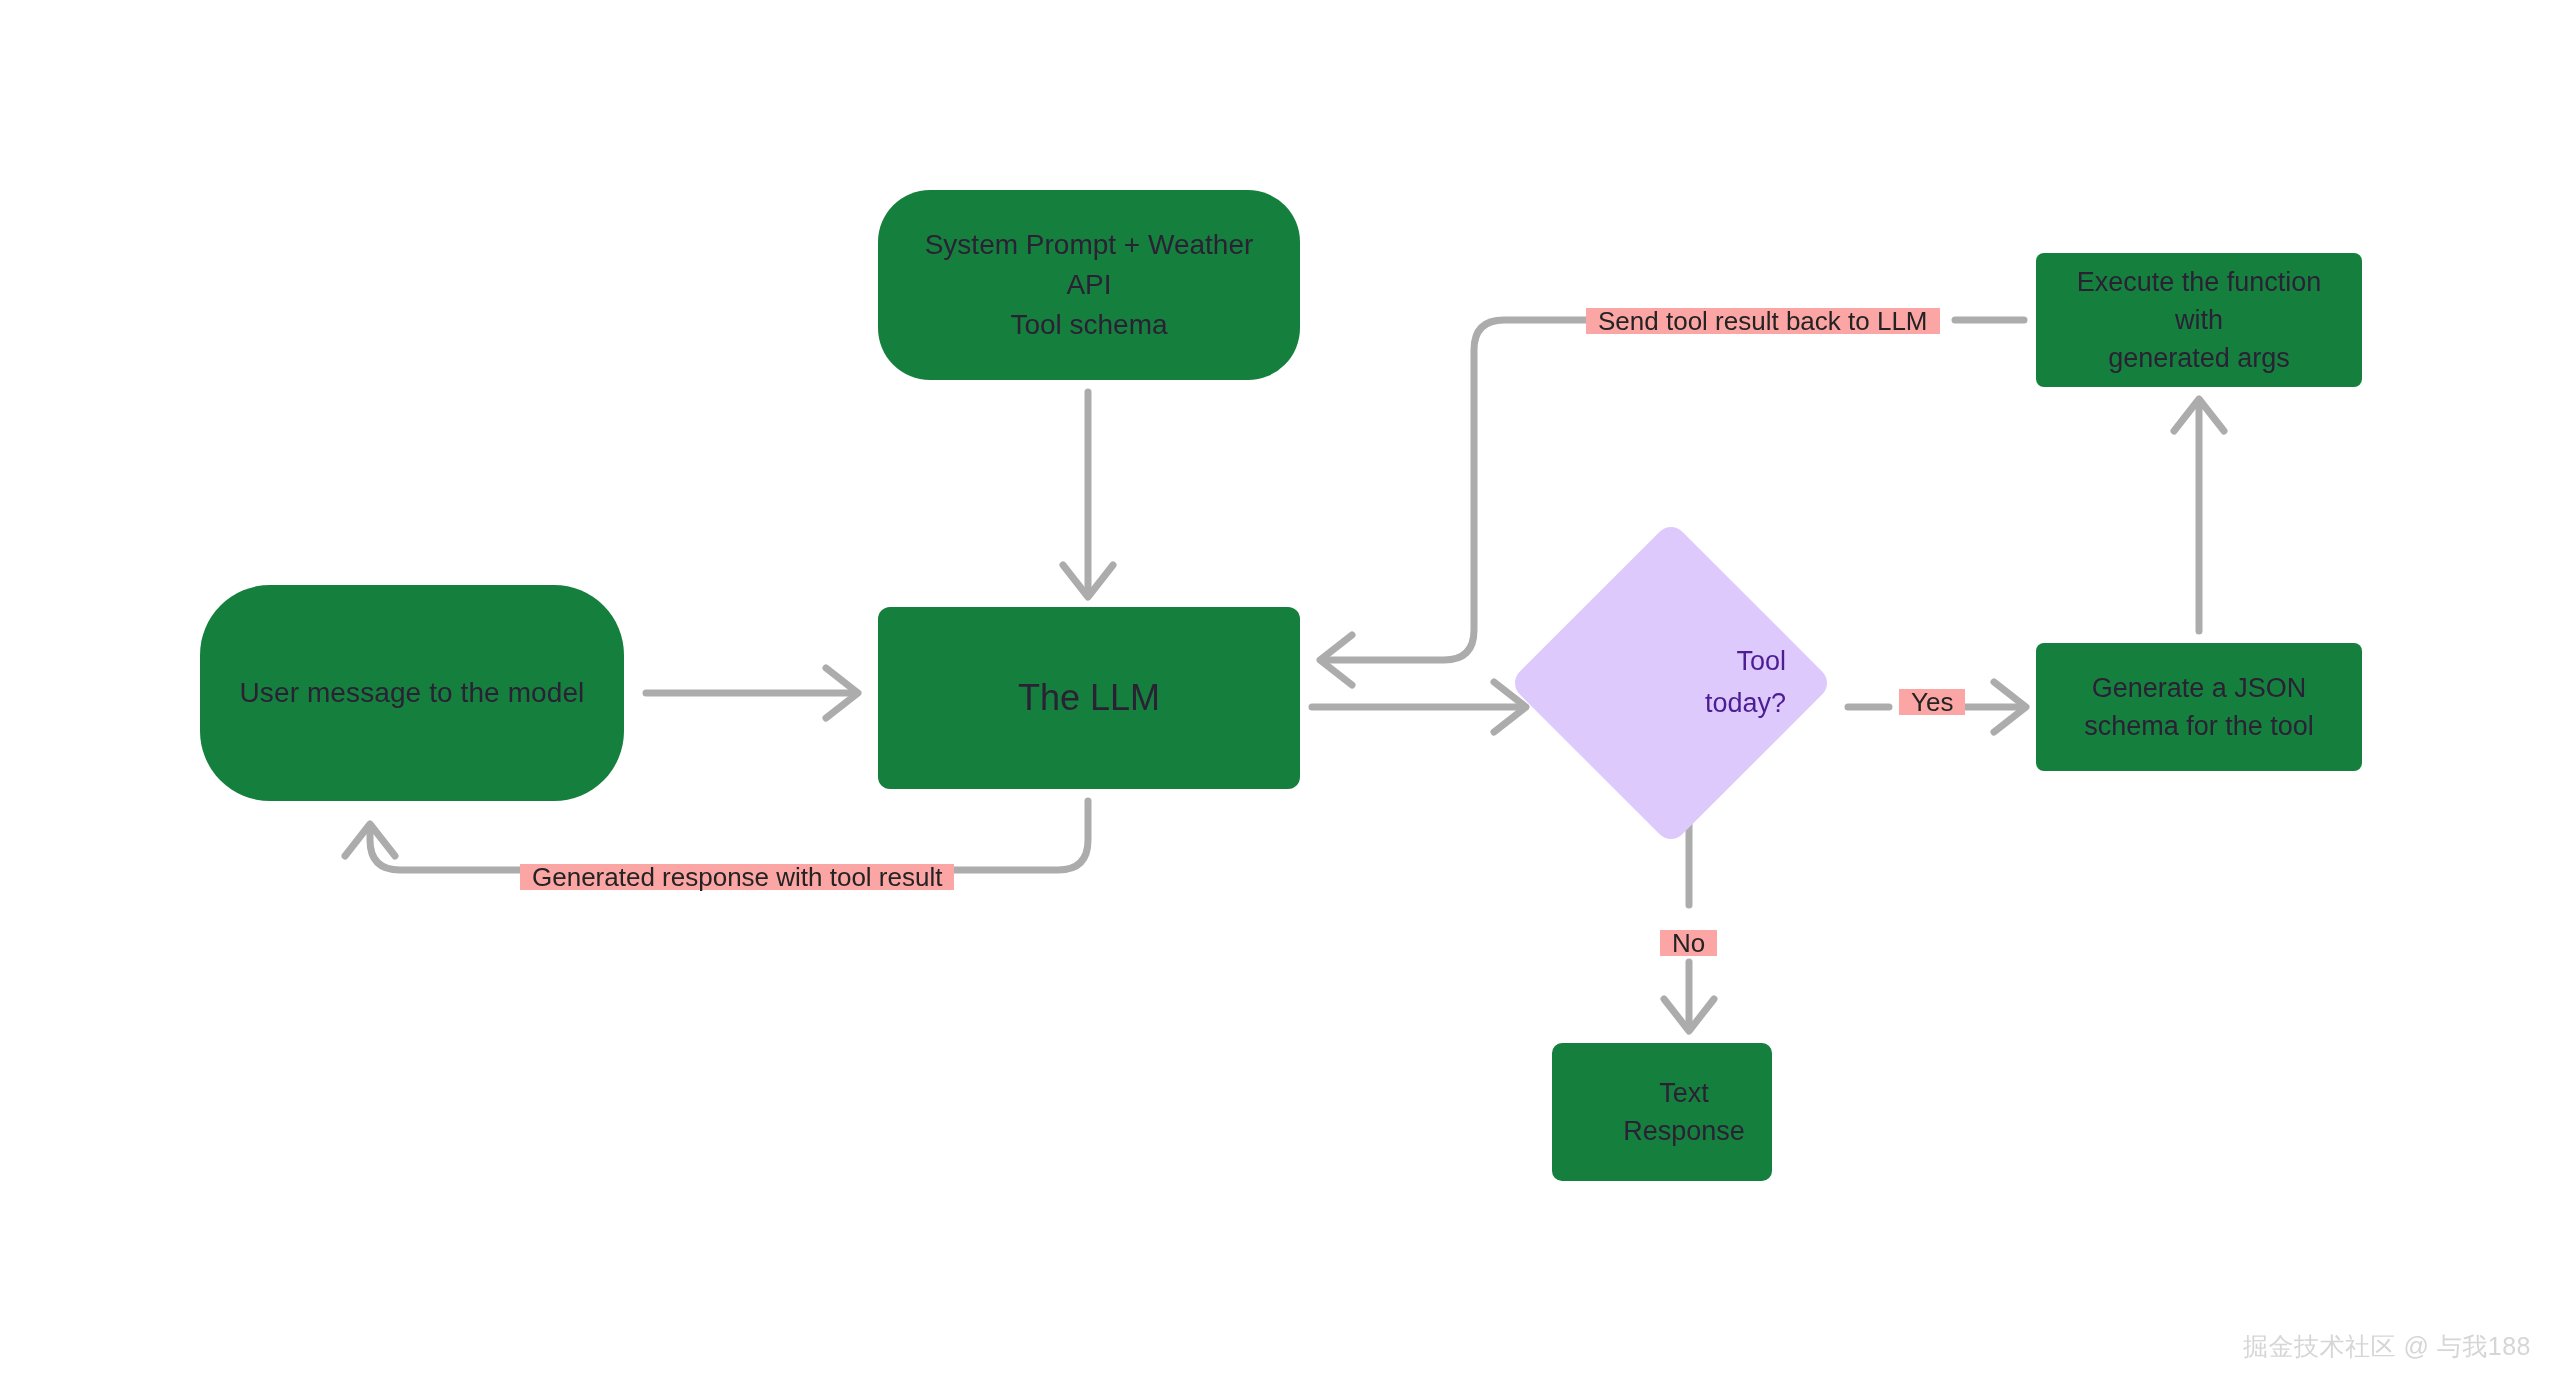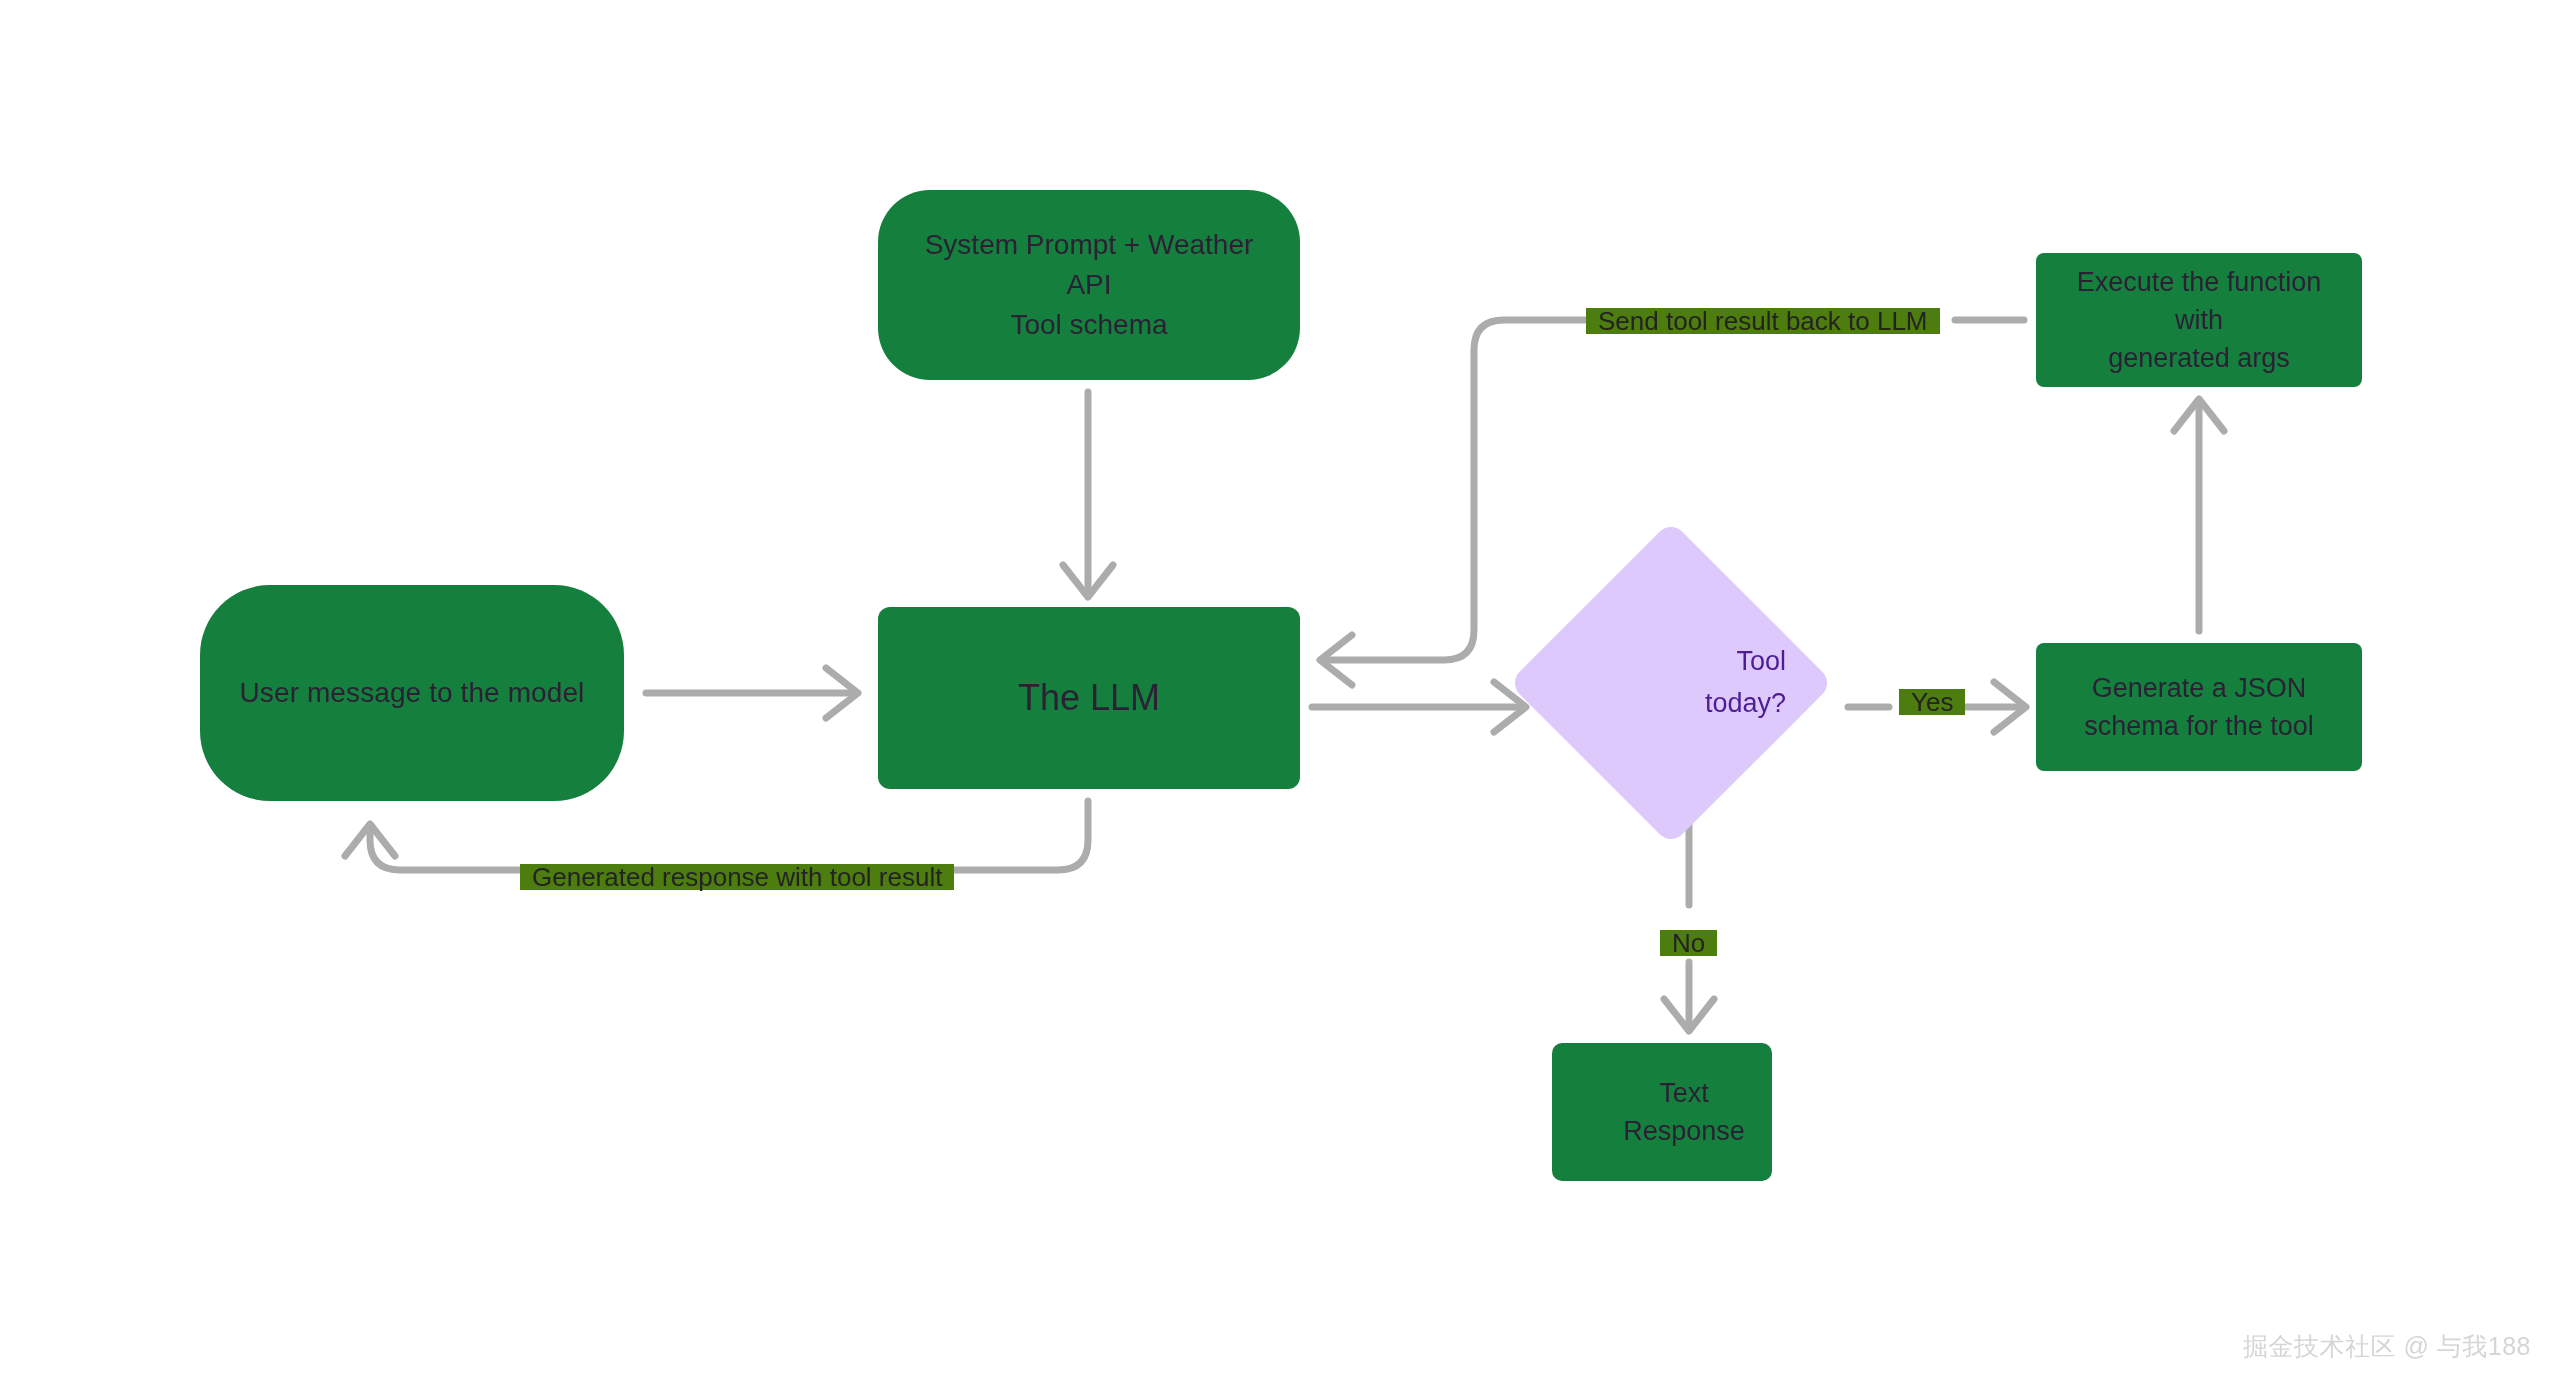--- a/index.html
+++ b/index.html
@@ -148,21 +148,21 @@
     font-size: 27px;
     padding-left: 44px;
   }
 
   
   .edge-label {
     position: absolute;
     color: #232323;
     font-size: 26px;
     white-space: nowrap;
-    background: #4d7c0f;
+    background: #fca5a5;
     padding: 0 12px;
     line-height: 1;
   }
   .label-send-back  { left: 1586px; top: 308px; }
   .label-generated  { left: 520px;  top: 864px; }
   .label-yes        { left: 1899px; top: 689px; }
   .label-no         { left: 1660px; top: 930px; }
 
   .watermark {
     position: absolute;

